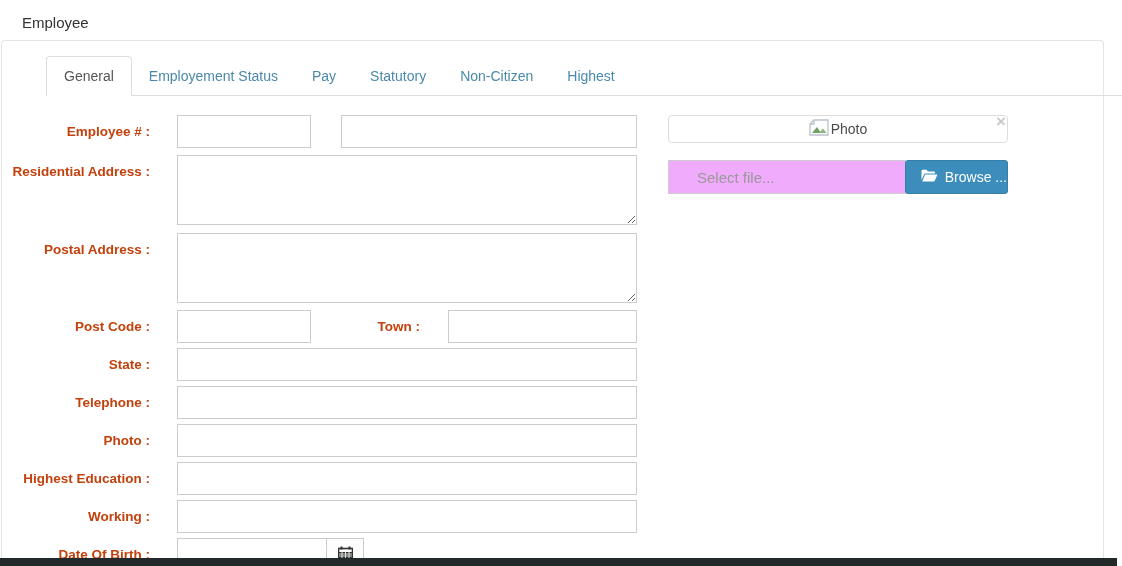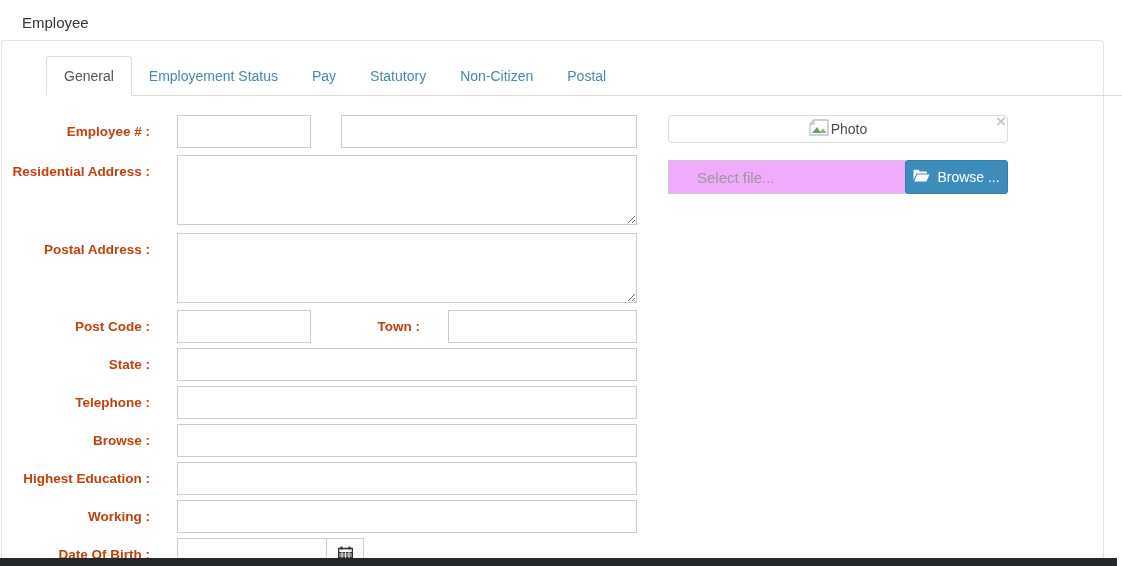--- a/index.html
+++ b/index.html
@@ -99,42 +99,42 @@
     font-size: 15px; color: #555;
     padding: 6px 28px; outline: none; border-radius: 0;
   }
   .file-input::placeholder { color: #999; opacity: 1; }
   .browse-btn {
     position: absolute; left: 905px; top: 160px;
     width: 103px; height: 34px;
     background: #3c8dbc; border: 1px solid #367fa9;
     border-radius: 3px;
     color: #fff; font-size: 14px;
-    display: flex; align-items: center; justify-content: center; gap: 7px;
+    display: flex; align-items: center; justify-content: flex-end; gap: 7px;
     cursor: pointer;
   }
   .bottom-bar {
     position: absolute; left: 0; top: 558px;
     width: 1117px; height: 8px;
     background: #23282a;
   }
 </style>
 </head>
 <body>
 
 <div class="page-title">Employee</div>
 
 <div class="panel">
   <div class="tabstrip">
     <div class="tab active">General</div>
     <div class="tab link">Employement Status</div>
     <div class="tab link">Pay</div>
     <div class="tab link">Statutory</div>
     <div class="tab link">Non-Citizen</div>
-    <div class="tab link">Postal</div>
+    <div class="tab link">Highest</div>
   </div>
 </div>
 
 <div class="form-layer">
 
   <div class="flabel" style="top:115px">Employee # :</div>
   <input class="ctl" style="left: 177px; top: 115px; width: 134px;">
   <input class="ctl" style="left: 341px; top: 115px; width: 296px;">
 
   <div class="flabel" style="top:155px">Residential Address :</div>
@@ -147,21 +147,21 @@
   <input class="ctl" style="left: 177px; top: 310px; width: 134px;">
   <div class="flabel town-pos" style="top:310px">Town :</div>
   <input class="ctl" style="left: 448px; top: 310px; width: 189px;">
 
   <div class="flabel" style="top:348px">State :</div>
   <input class="ctl" style="left: 177px; top: 348px; width: 460px;">
 
   <div class="flabel" style="top:386px">Telephone :</div>
   <input class="ctl" style="left: 177px; top: 386px; width: 460px;">
 
-  <div class="flabel" style="top:424px">Browse :</div>
+  <div class="flabel" style="top:424px">Photo :</div>
   <input class="ctl" style="left: 177px; top: 424px; width: 460px;">
 
   <div class="flabel" style="top:462px">Highest Education :</div>
   <input class="ctl" style="left: 177px; top: 462px; width: 460px;">
 
   <div class="flabel" style="top:500px">Working :</div>
   <input class="ctl" style="left: 177px; top: 500px; width: 460px;">
 
   <div class="flabel" style="top:538px">Date Of Birth :</div>
   <input class="ctl" style="left: 177px; top: 538px; width: 150px;">

